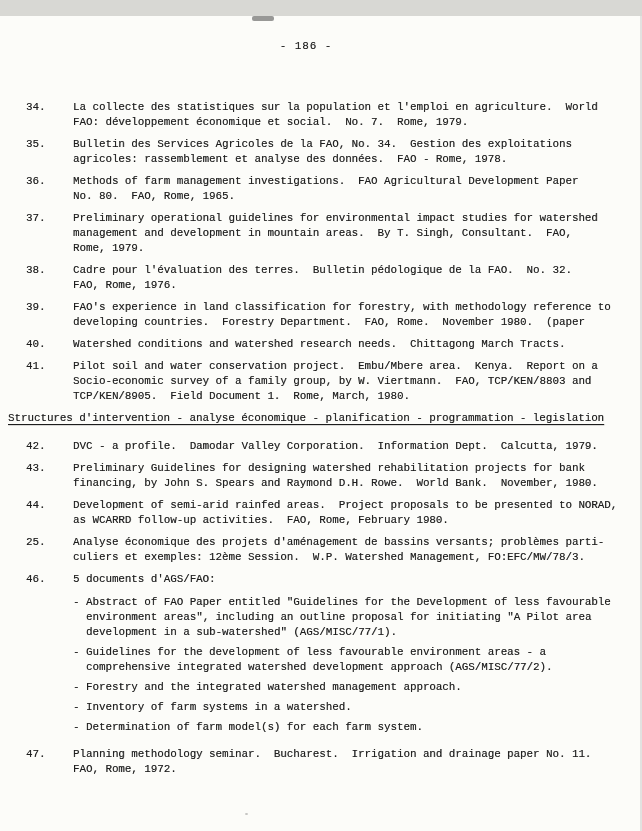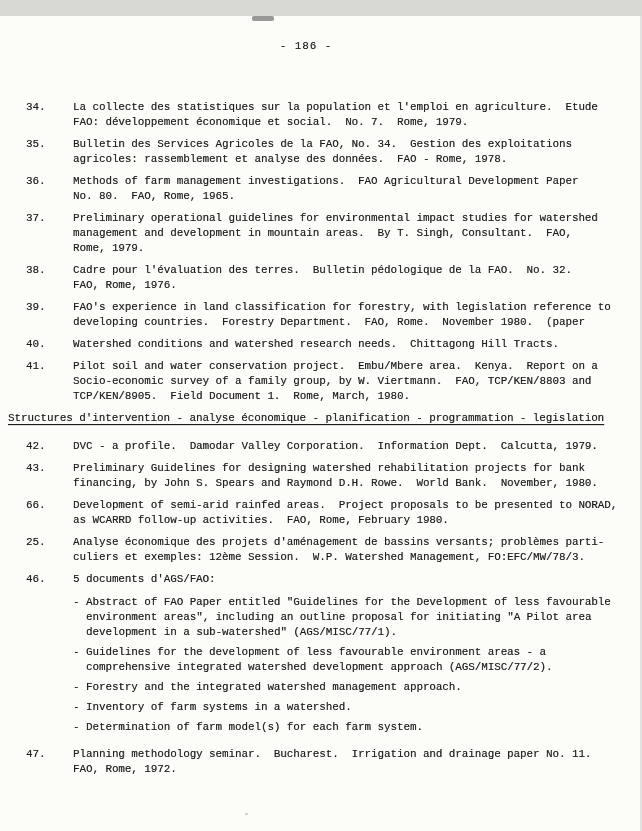--- a/index.html
+++ b/index.html
@@ -62,21 +62,21 @@
   <div class="speck s2"></div>
   <div class="speck s3"></div>
   <div class="speck s4"></div>
 
   <div class="pageno">- 186 -</div>
 
   <div class="content" id="content">
       <div class="entry">
         <div class="entry-num">34.</div>
         <div class="entry-body">
-          <div class="line">La collecte des statistiques sur la population et l'emploi en agriculture.  Etude</div>
+          <div class="line">La collecte des statistiques sur la population et l'emploi en agriculture.  World</div>
           <div class="line">FAO: développement économique et social.  No. 7.  Rome, 1979.</div>
         </div>
       </div>
       <div class="entry">
         <div class="entry-num">35.</div>
         <div class="entry-body">
           <div class="line">Bulletin des Services Agricoles de la FAO, No. 34.  Gestion des exploitations</div>
           <div class="line">agricoles: rassemblement et analyse des données.  FAO - Rome, 1978.</div>
         </div>
       </div>
@@ -98,28 +98,28 @@
       <div class="entry">
         <div class="entry-num">38.</div>
         <div class="entry-body">
           <div class="line">Cadre pour l'évaluation des terres.  Bulletin pédologique de la FAO.  No. 32.</div>
           <div class="line">FAO, Rome, 1976.</div>
         </div>
       </div>
       <div class="entry">
         <div class="entry-num">39.</div>
         <div class="entry-body">
-          <div class="line">FAO's experience in land classification for forestry, with legislation reference to</div>
+          <div class="line">FAO's experience in land classification for forestry, with methodology reference to</div>
           <div class="line">developing countries.  Forestry Department.  FAO, Rome.  November 1980.  (paper</div>
         </div>
       </div>
       <div class="entry">
         <div class="entry-num">40.</div>
         <div class="entry-body">
-          <div class="line">Watershed conditions and watershed research needs.  Chittagong Hill Tracts.</div>
+          <div class="line">Watershed conditions and watershed research needs.  Chittagong March Tracts.</div>
         </div>
       </div>
       <div class="entry">
         <div class="entry-num">41.</div>
         <div class="entry-body">
           <div class="line">Pilot soil and water conservation project.  Embu/Mbere area.  Kenya.  Report on a</div>
           <div class="line">Socio-economic survey of a family group, by W. Viertmann.  FAO, TCP/KEN/8803 and</div>
           <div class="line">TCP/KEN/8905.  Field Document 1.  Rome, March, 1980.</div>
         </div>
       </div>
@@ -131,21 +131,21 @@
         </div>
       </div>
       <div class="entry">
         <div class="entry-num">43.</div>
         <div class="entry-body">
           <div class="line">Preliminary Guidelines for designing watershed rehabilitation projects for bank</div>
           <div class="line">financing, by John S. Spears and Raymond D.H. Rowe.  World Bank.  November, 1980.</div>
         </div>
       </div>
       <div class="entry">
-        <div class="entry-num">66.</div>
+        <div class="entry-num">44.</div>
         <div class="entry-body">
           <div class="line">Development of semi-arid rainfed areas.  Project proposals to be presented to NORAD,</div>
           <div class="line">as WCARRD follow-up activities.  FAO, Rome, February 1980.</div>
         </div>
       </div>
       <div class="entry">
         <div class="entry-num">25.</div>
         <div class="entry-body">
           <div class="line">Analyse économique des projets d'aménagement de bassins versants; problèmes parti-</div>
           <div class="line">culiers et exemples: 12ème Session.  W.P. Watershed Management, FO:EFC/MW/78/3.</div>

